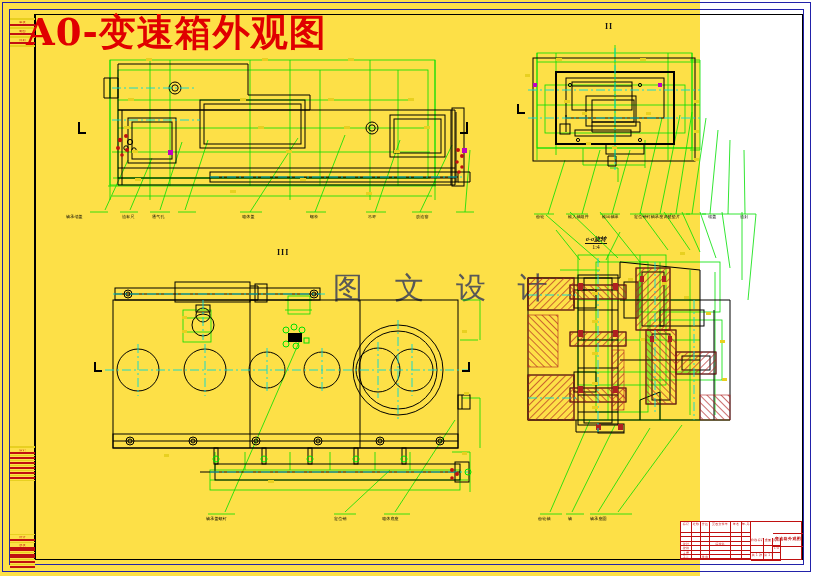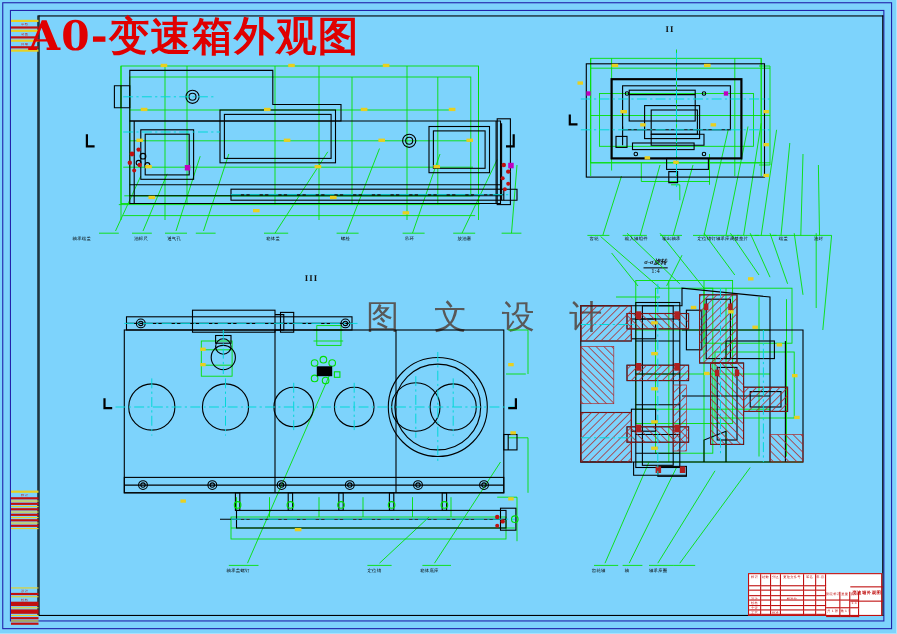--- a/index.html
+++ b/index.html
@@ -1,18 +1,18 @@
 <!DOCTYPE html>
 <html><head>
 <meta charset="utf-8">
 <style>
   html,body{margin:0;padding:0;background:#ffffff;}
   body{width:815px;height:576px;overflow:hidden;
        font-family:"Liberation Sans","DejaVu Sans",sans-serif;}
-  #stage{position:relative;width:815px;height:576px;background:#7dd3fc;}
+  #stage{position:relative;width:700px;height:576px;background:#fde047;}
 
   
   .outer-frame{position:absolute;left:2px;top:2px;width:809px;height:570px;
                border:1px solid #2222aa;box-sizing:border-box;}
   .inner-frame{position:absolute;left:9px;top:9px;width:795px;height:556px;
                border:1px solid #2222aa;box-sizing:border-box;}
   .draw-frame{position:absolute;left:35px;top:14px;width:768px;height:546px;
               border:1.5px solid #000;box-sizing:border-box;border-right:none;}
   .draw-frame-r{position:absolute;left:802px;top:14px;width:1px;height:546px;background:#000;}
 

